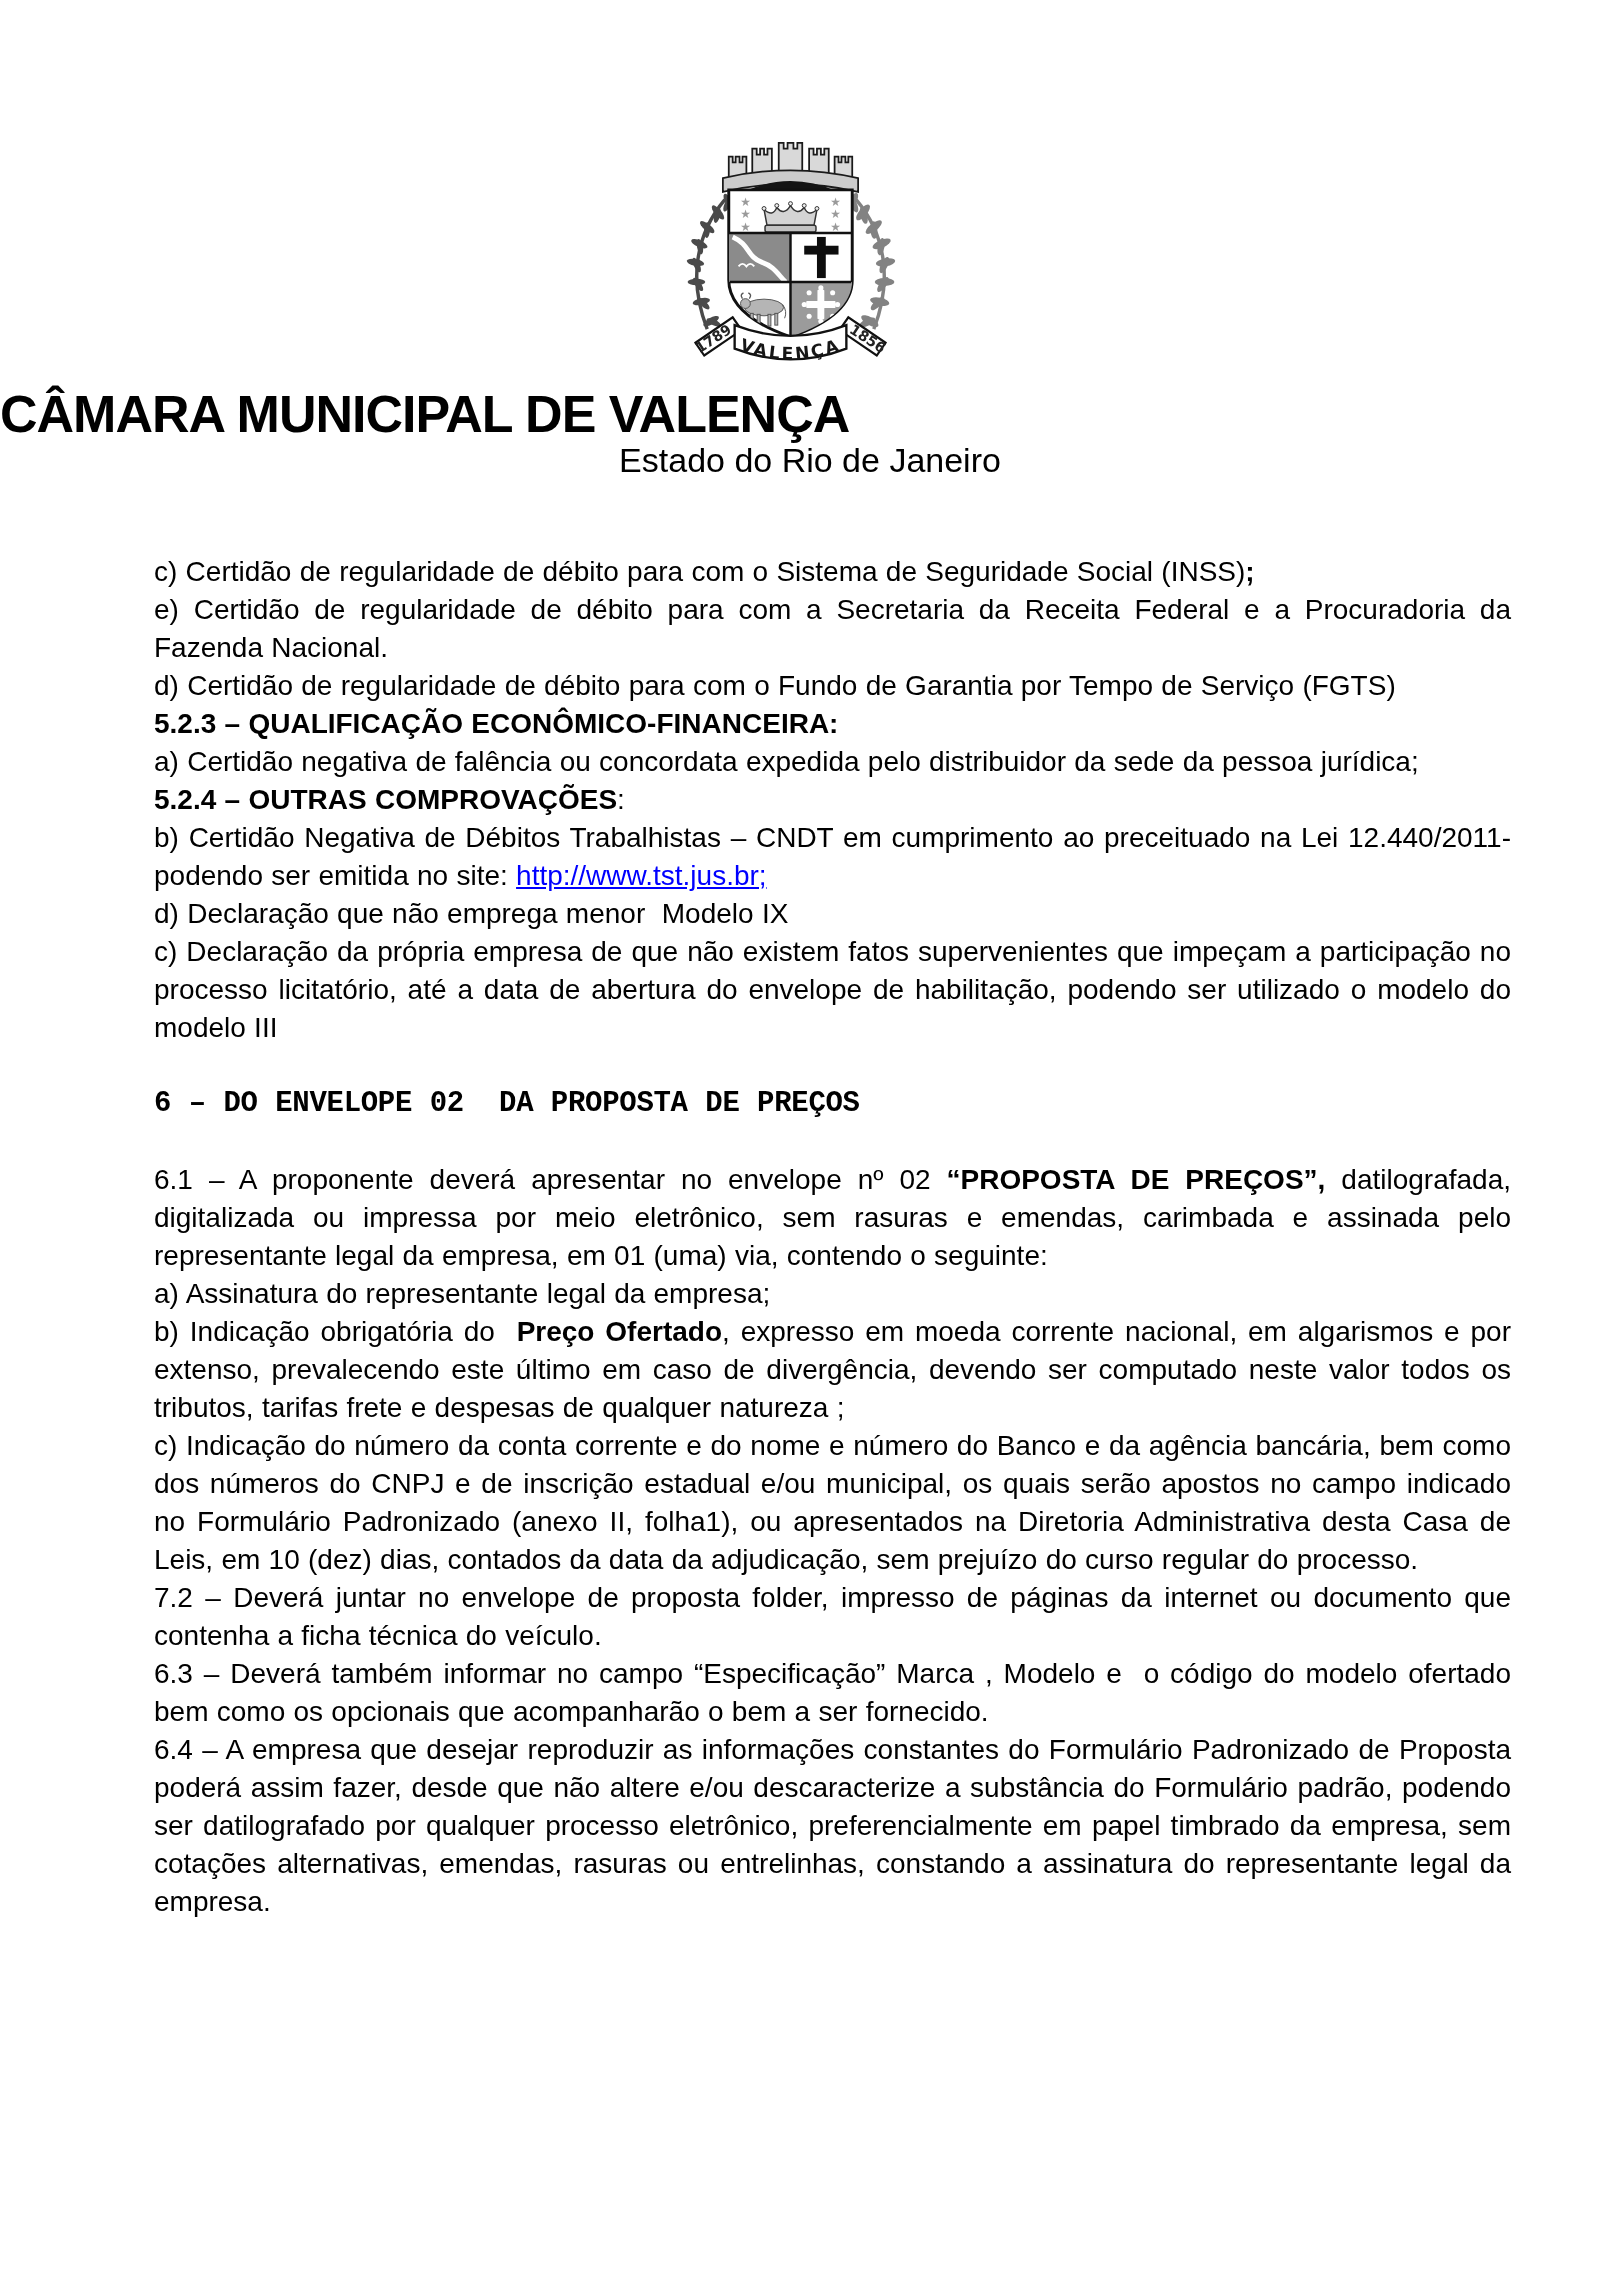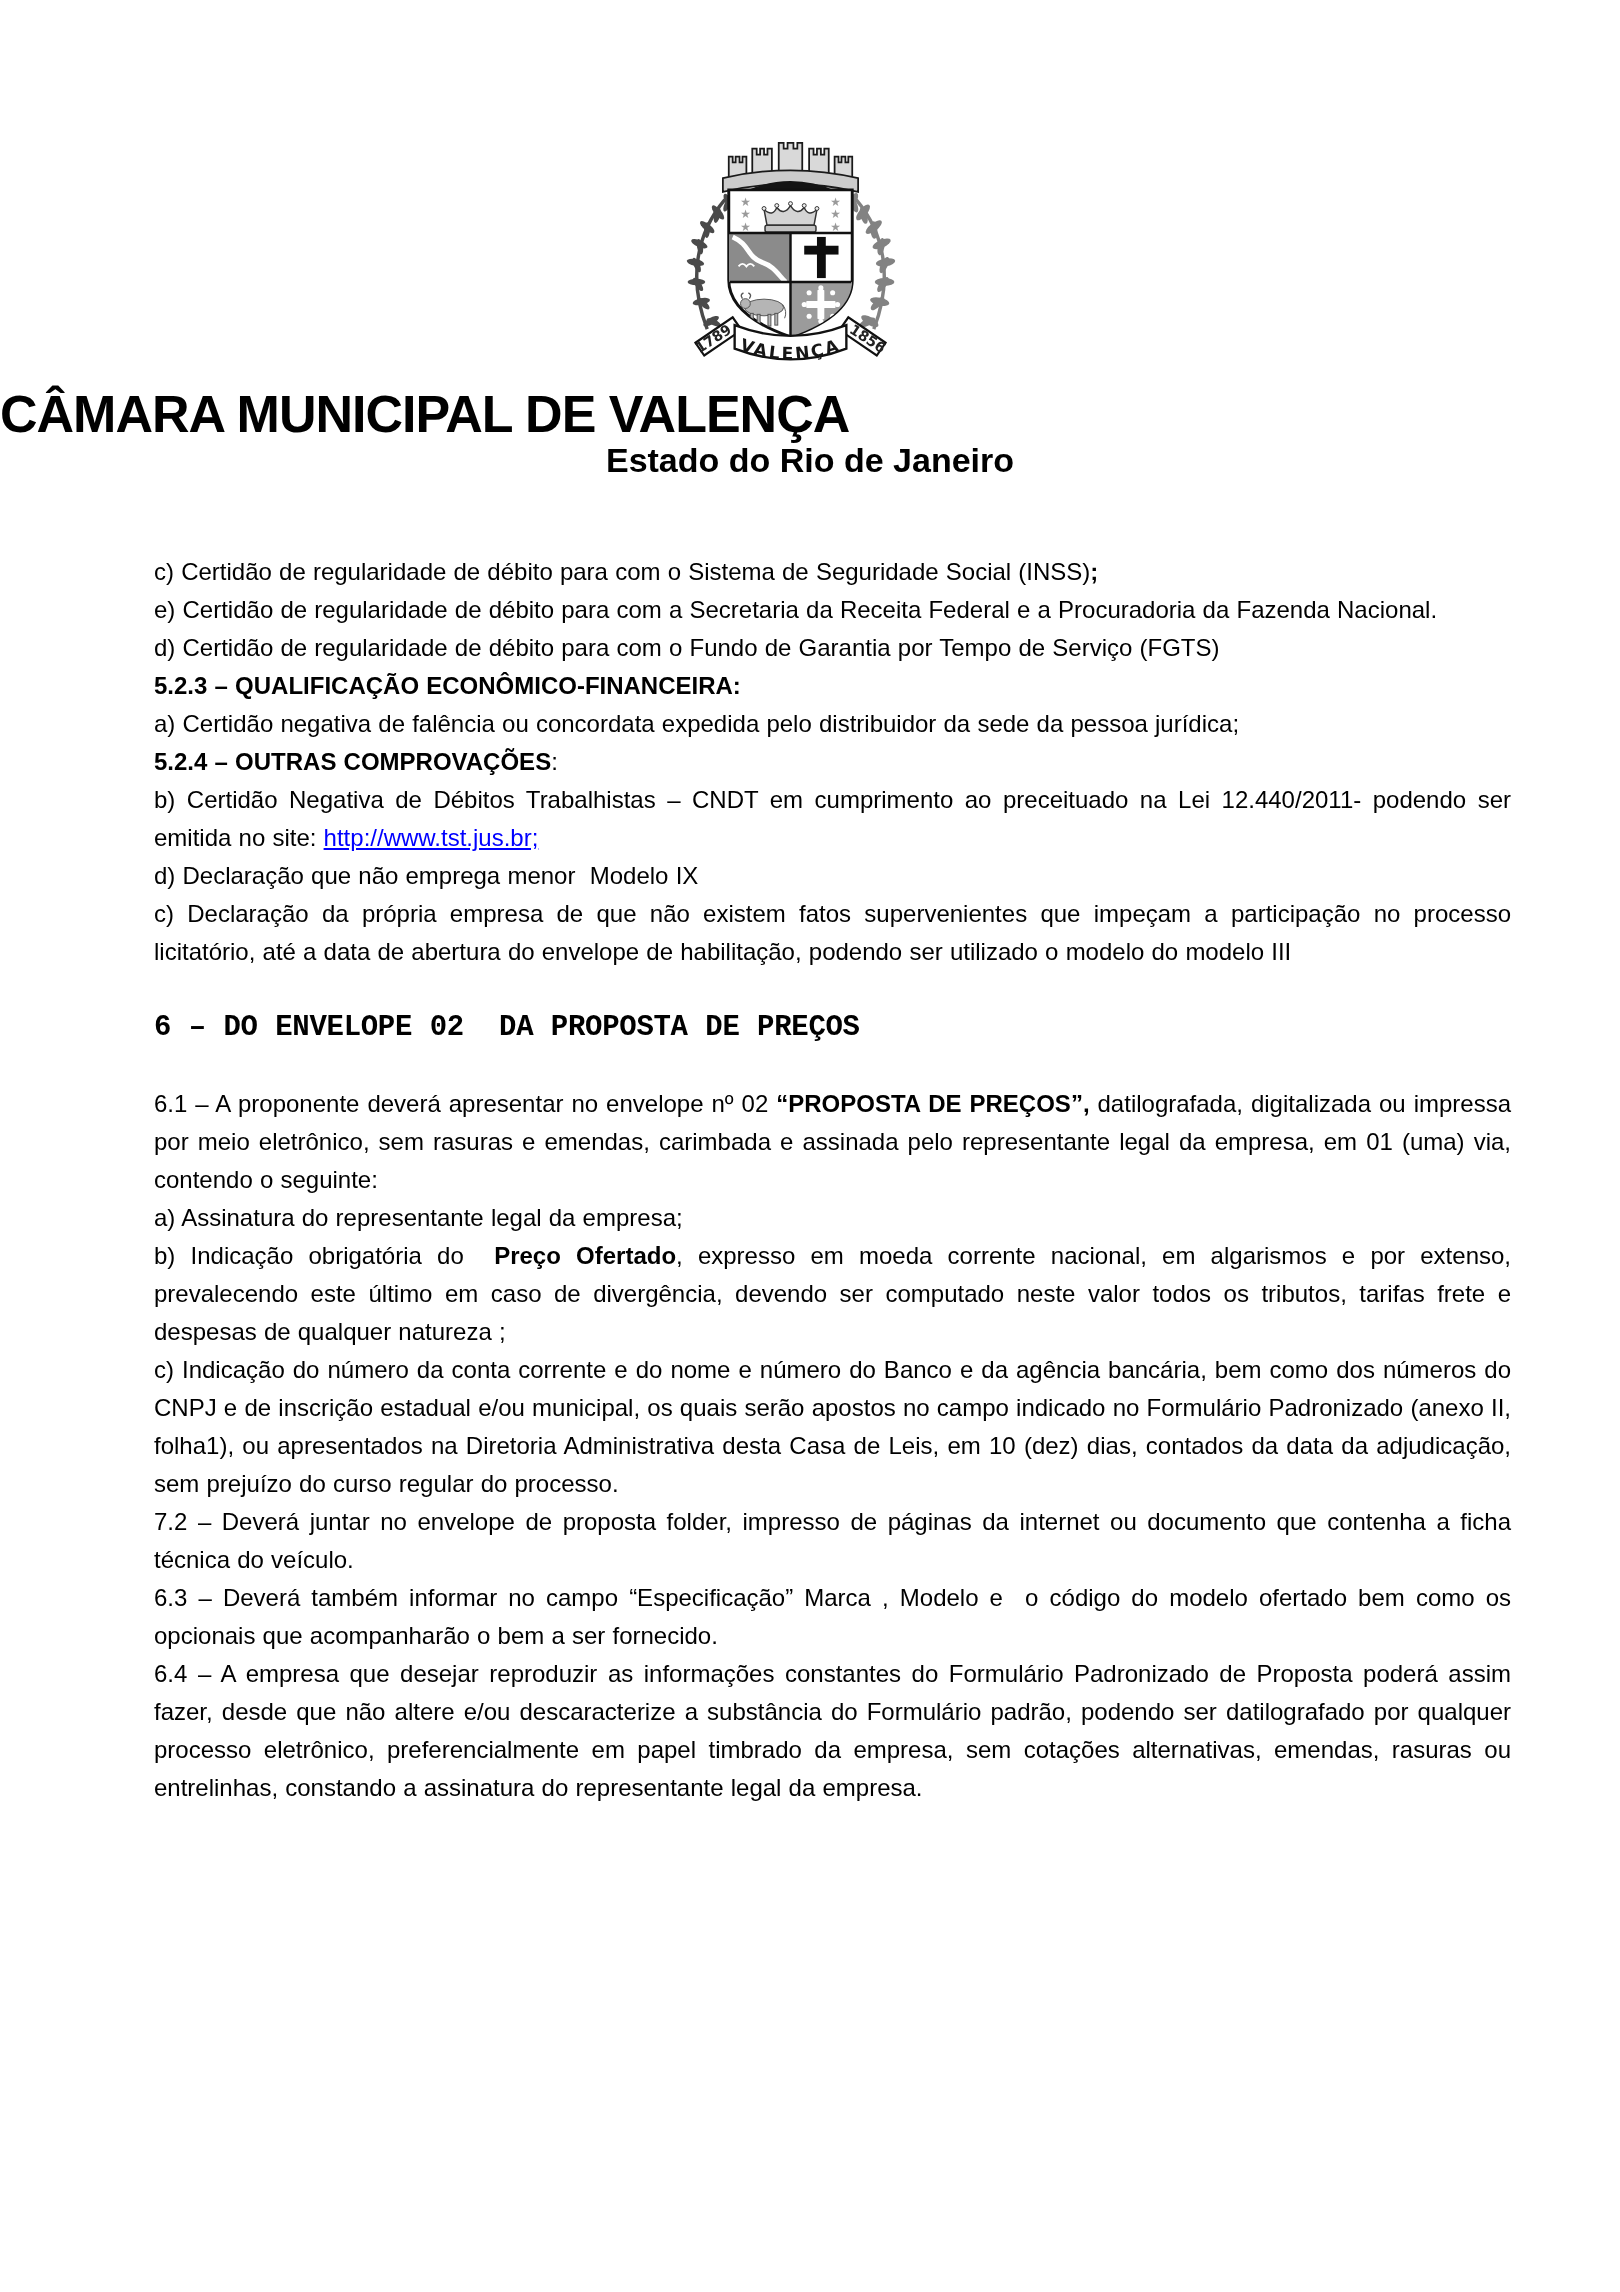--- a/index.html
+++ b/index.html
@@ -16,29 +16,29 @@
   .crest { position:absolute; left:664px; top:135px; }
   .title {
     position:absolute; top:390px; left:0; width:100%;
     margin:0; text-align:left;
     font-size:52px; font-weight:bold; letter-spacing:-1px;
     line-height:49px;
   }
   .subtitle {
     position:absolute; top:441px; left:0; width:100%;
     margin:0; text-align:center;
-    font-size:34px; font-weight:bold;
+    font-size:34px; font-weight:normal;
     line-height:39px;
   }
   .doc-body {
     position:absolute; left:154px; top:553px; width:1357px;
   }
   .para {
     margin:0;
-    font-size:24px;
+    font-size:28px;
     line-height:38px;
     text-align:justify;
     white-space:pre-wrap;
     word-spacing:0.5px;
   }
   .para.chapter-heading {
     font-size:29px;
     letter-spacing:-0.3px;
     margin-top:38px;
     margin-bottom:38px;

